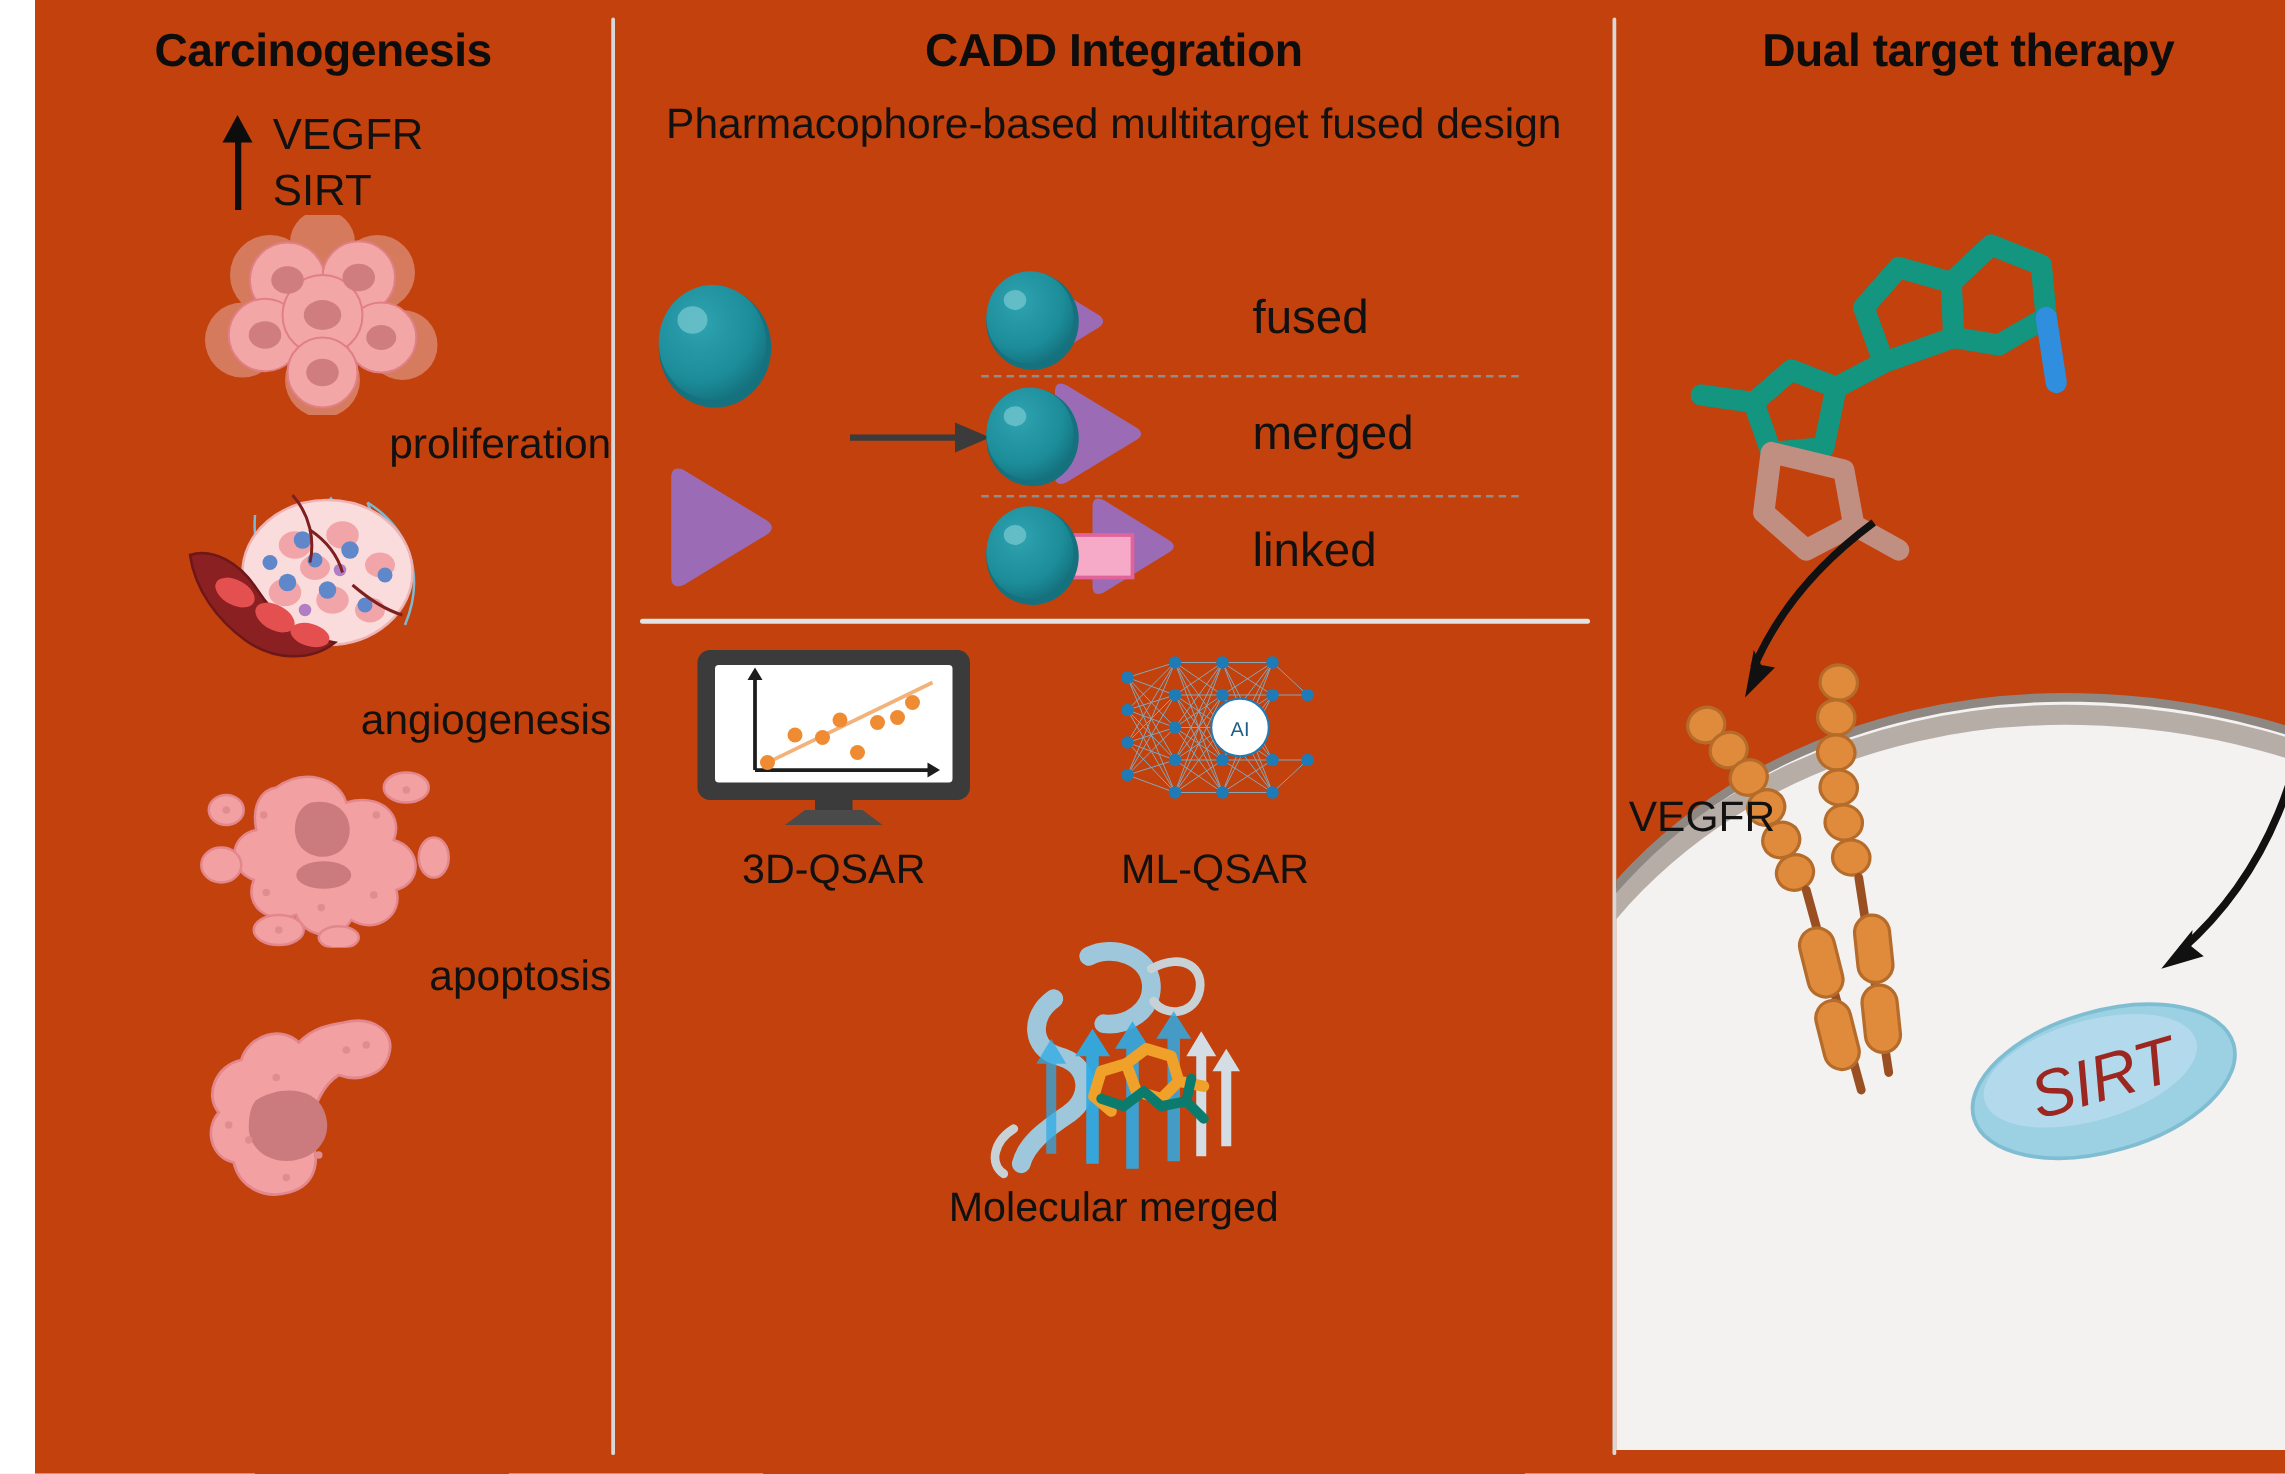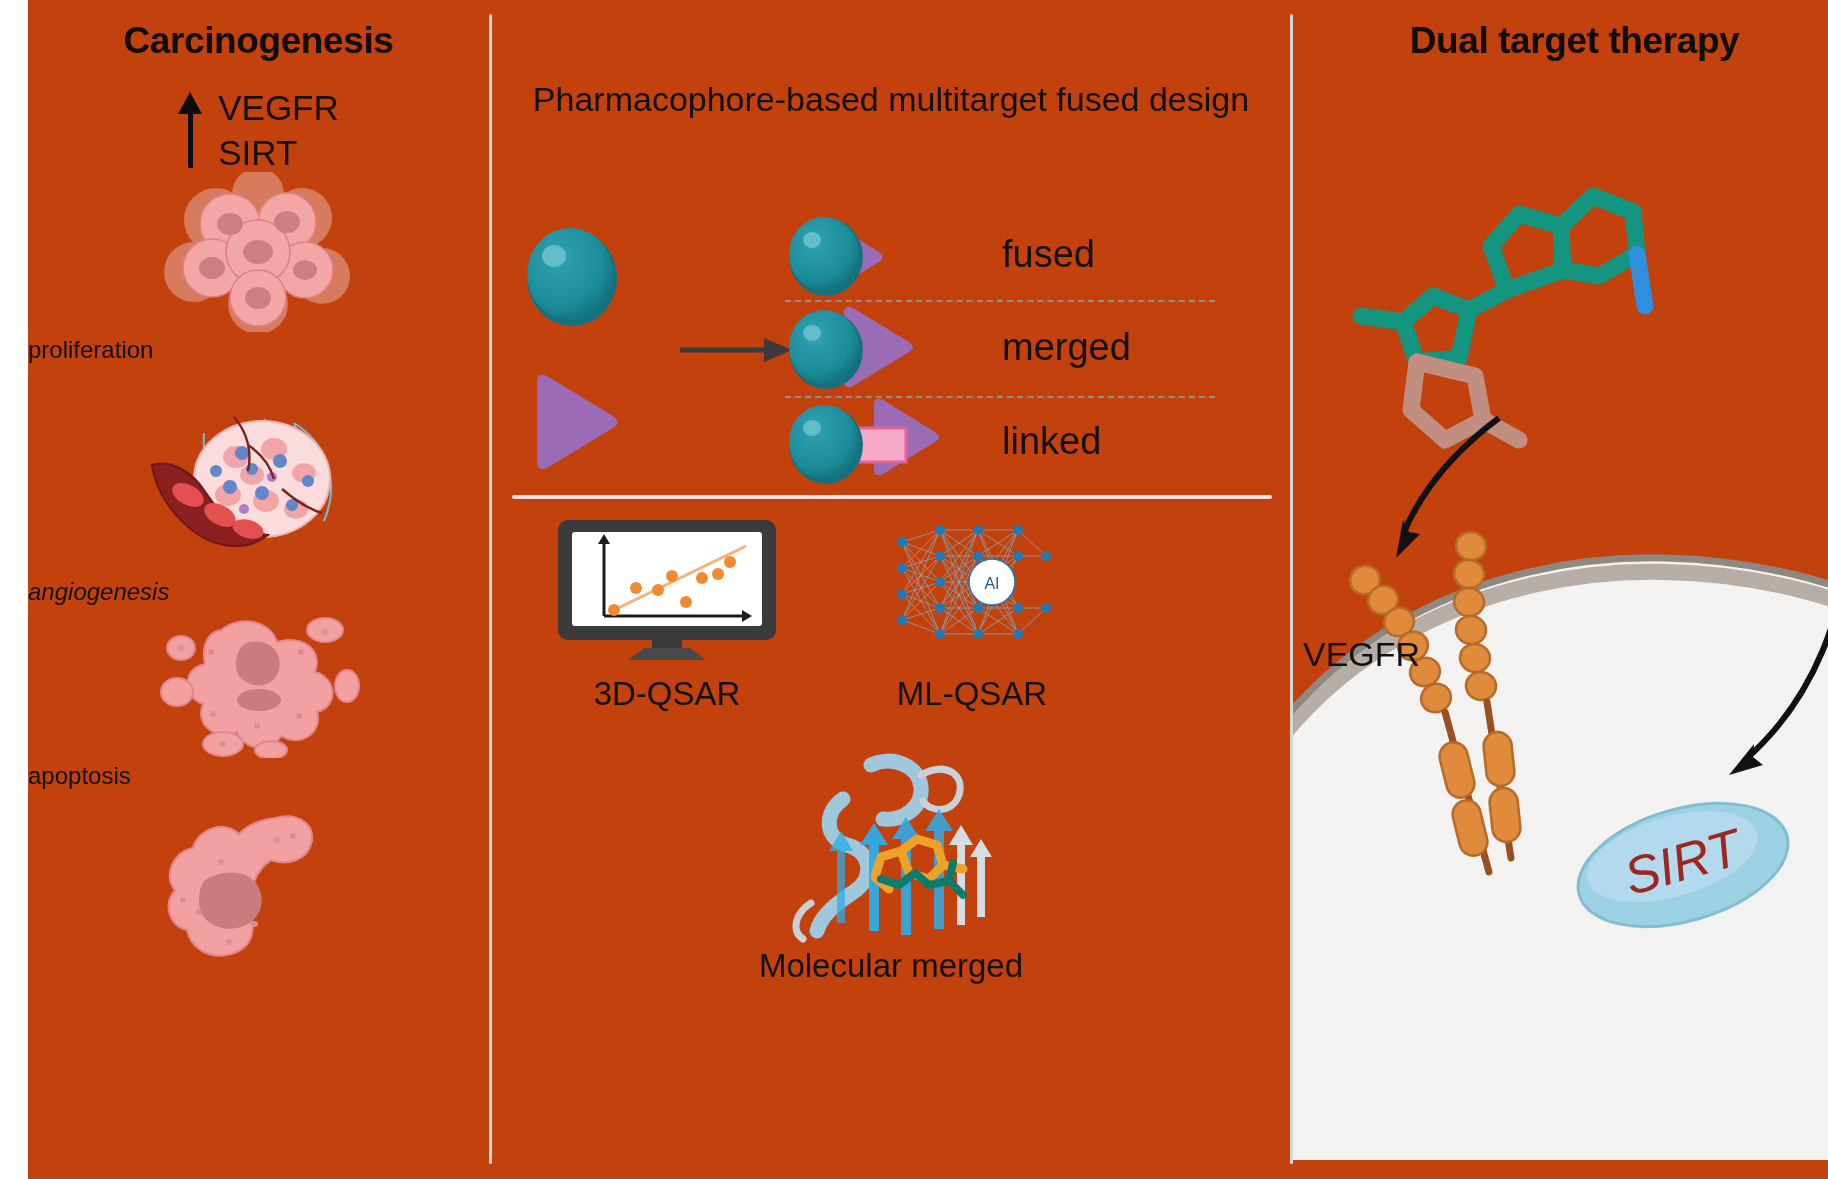--- a/index.html
+++ b/index.html
@@ -83,23 +83,23 @@
     border-bottom: 22px solid #0d0d0d;
   }
   .up-labels {
     font-size: 35px;
     line-height: 1.28;
     color: #111;
   }
 
   .cell-block { position: absolute; width: 100%; left: 0; text-align: center; }
   .cell-caption {
-    font-size: 24px;
+    font-size: 34px;
     color: #111;
-    text-align: left;
+    text-align: right;
     margin-top: 4px;
   }
   .cell-art { display: block; margin: 0 auto; }
 
   
   .sub-title {
     position: absolute;
     top: 78px; left: 0; width: 100%;
     text-align: center;
     font-size: 34px;
@@ -184,21 +184,21 @@
           <ellipse cx="133" cy="50" rx="13" ry="11"></ellipse>
           <ellipse cx="58" cy="96" rx="13" ry="11"></ellipse>
           <ellipse cx="151" cy="98" rx="12" ry="10"></ellipse>
           <ellipse cx="104" cy="80" rx="15" ry="12"></ellipse>
           <ellipse cx="104" cy="126" rx="13" ry="11"></ellipse>
         </g>
       </svg>
       <div class="cell-caption">proliferation</div>
     </div>
 
-    <div class="cell-block" style="top:409px;font-style:italic;">
+    <div class="cell-block" style="top:388px;">
       <svg class="cell-art" width="230" height="165" viewBox="0 0 230 165">
         <g stroke="#76c6e8" stroke-width="2" fill="none" opacity="0.9">
           <path d="M150 14 C185 36 196 74 180 112"></path>
           <path d="M150 14 C160 40 168 60 176 86"></path>
           <path d="M120 10 C140 30 150 58 152 96"></path>
           <path d="M186 60 C170 70 160 84 156 104"></path>
           <path d="M60 24 C58 54 66 90 92 116"></path>
         </g>
         <ellipse cx="118" cy="70" rx="68" ry="58" fill="#fbdcdc" stroke="#eeb3b4" stroke-width="2"></ellipse>
         <g fill="#f0a0a3" opacity="0.9">
@@ -287,20 +287,21 @@
           <circle cx="134" cy="30" r="3"></circle>
             <circle cx="24" cy="94" r="3"></circle>
           <circle cx="70" cy="136" r="3"></circle>
         </g>
       </svg>
     </div>
   </div>
 
   <div class="column col-middle">
 
+    <div class="col-title">CADD Integration</div>
 
     <div class="sub-title">Pharmacophore-based multitarget fused design</div>
 
     <div class="pharm-area">
 
       <svg width="798" height="290" viewBox="0 0 798 290" style="position:absolute;left:0;top:0">
         <defs>
           <radialGradient id="sphereGrad" cx="38%" cy="33%" r="72%">
             <stop offset="0%" stop-color="#2fa3b0"></stop>
             <stop offset="70%" stop-color="#1c8c99"></stop>

